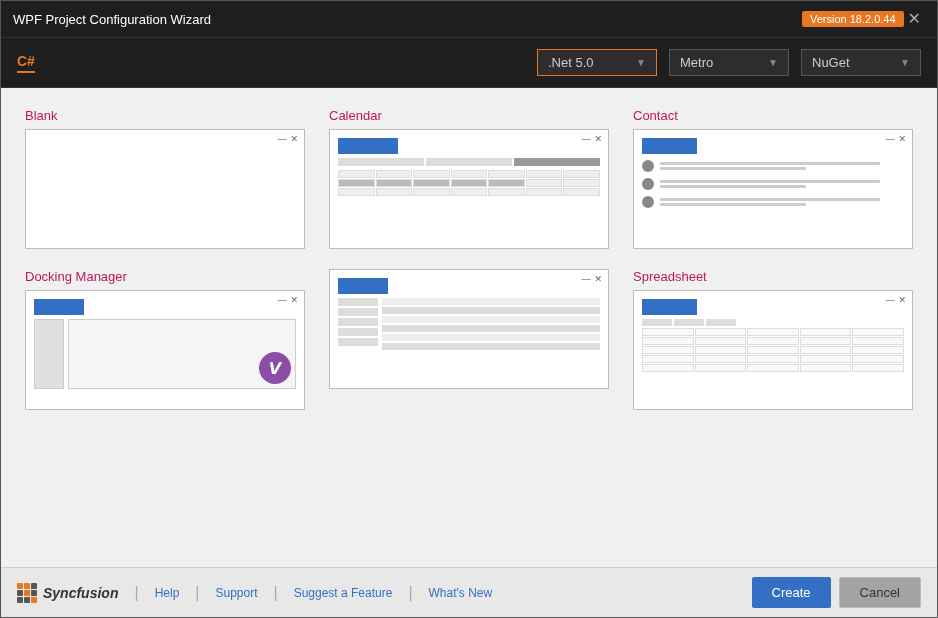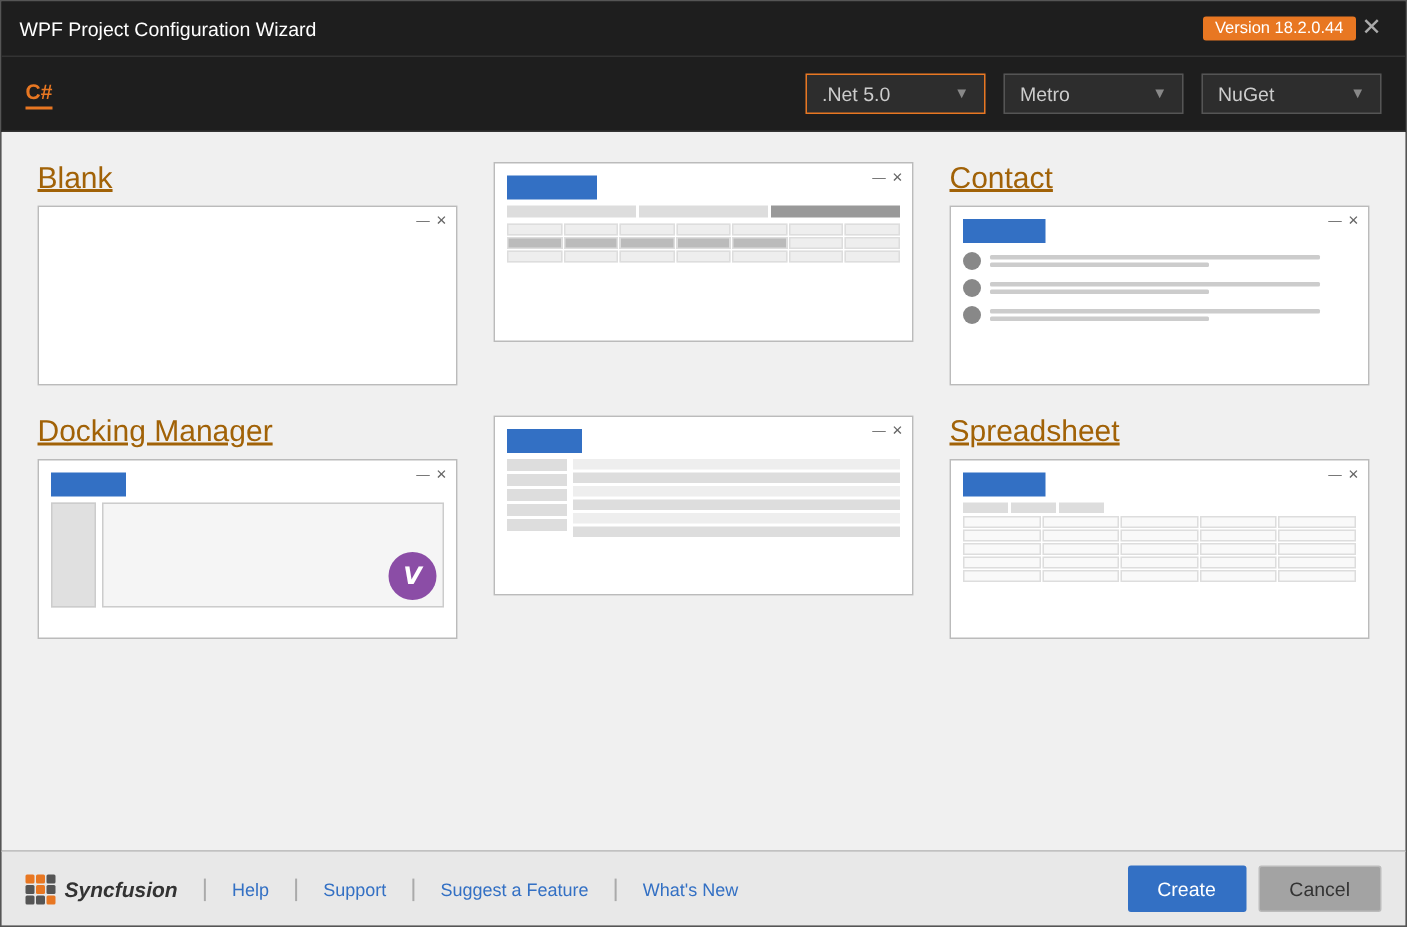--- a/index.html
+++ b/index.html
@@ -119,24 +119,23 @@
     }
 
     .template-item {
       display: flex;
       flex-direction: column;
       gap: 6px;
       cursor: pointer;
     }
 
     .template-label {
-      font-size: 20px;
-      color: #a16207;
+      font-size: 13px;
+      color: #be185d;
       font-weight: normal;
-      text-decoration: underline;
     }
 
     
     .preview-window {
       background: #fff;
       border: 1px solid #bbb;
       height: 120px;
       position: relative;
       overflow: hidden;
     }
@@ -438,20 +437,21 @@
         <span class="template-label">Blank</span>
         <div class="preview-window preview-blank">
           <div class="win-controls">
             <span>—</span>
             <span>✕</span>
           </div>
         </div>
       </div>
 
       <div class="template-item">
+        <span class="template-label">Calendar</span>
         <div class="preview-window preview-calendar">
           <div class="win-controls">
             <span>—</span>
             <span>✕</span>
           </div>
           <div class="cal-header"></div>
           <div class="cal-tabs">
             <div class="cal-tab"></div>
             <div class="cal-tab"></div>
             <div class="cal-tab active"></div>

